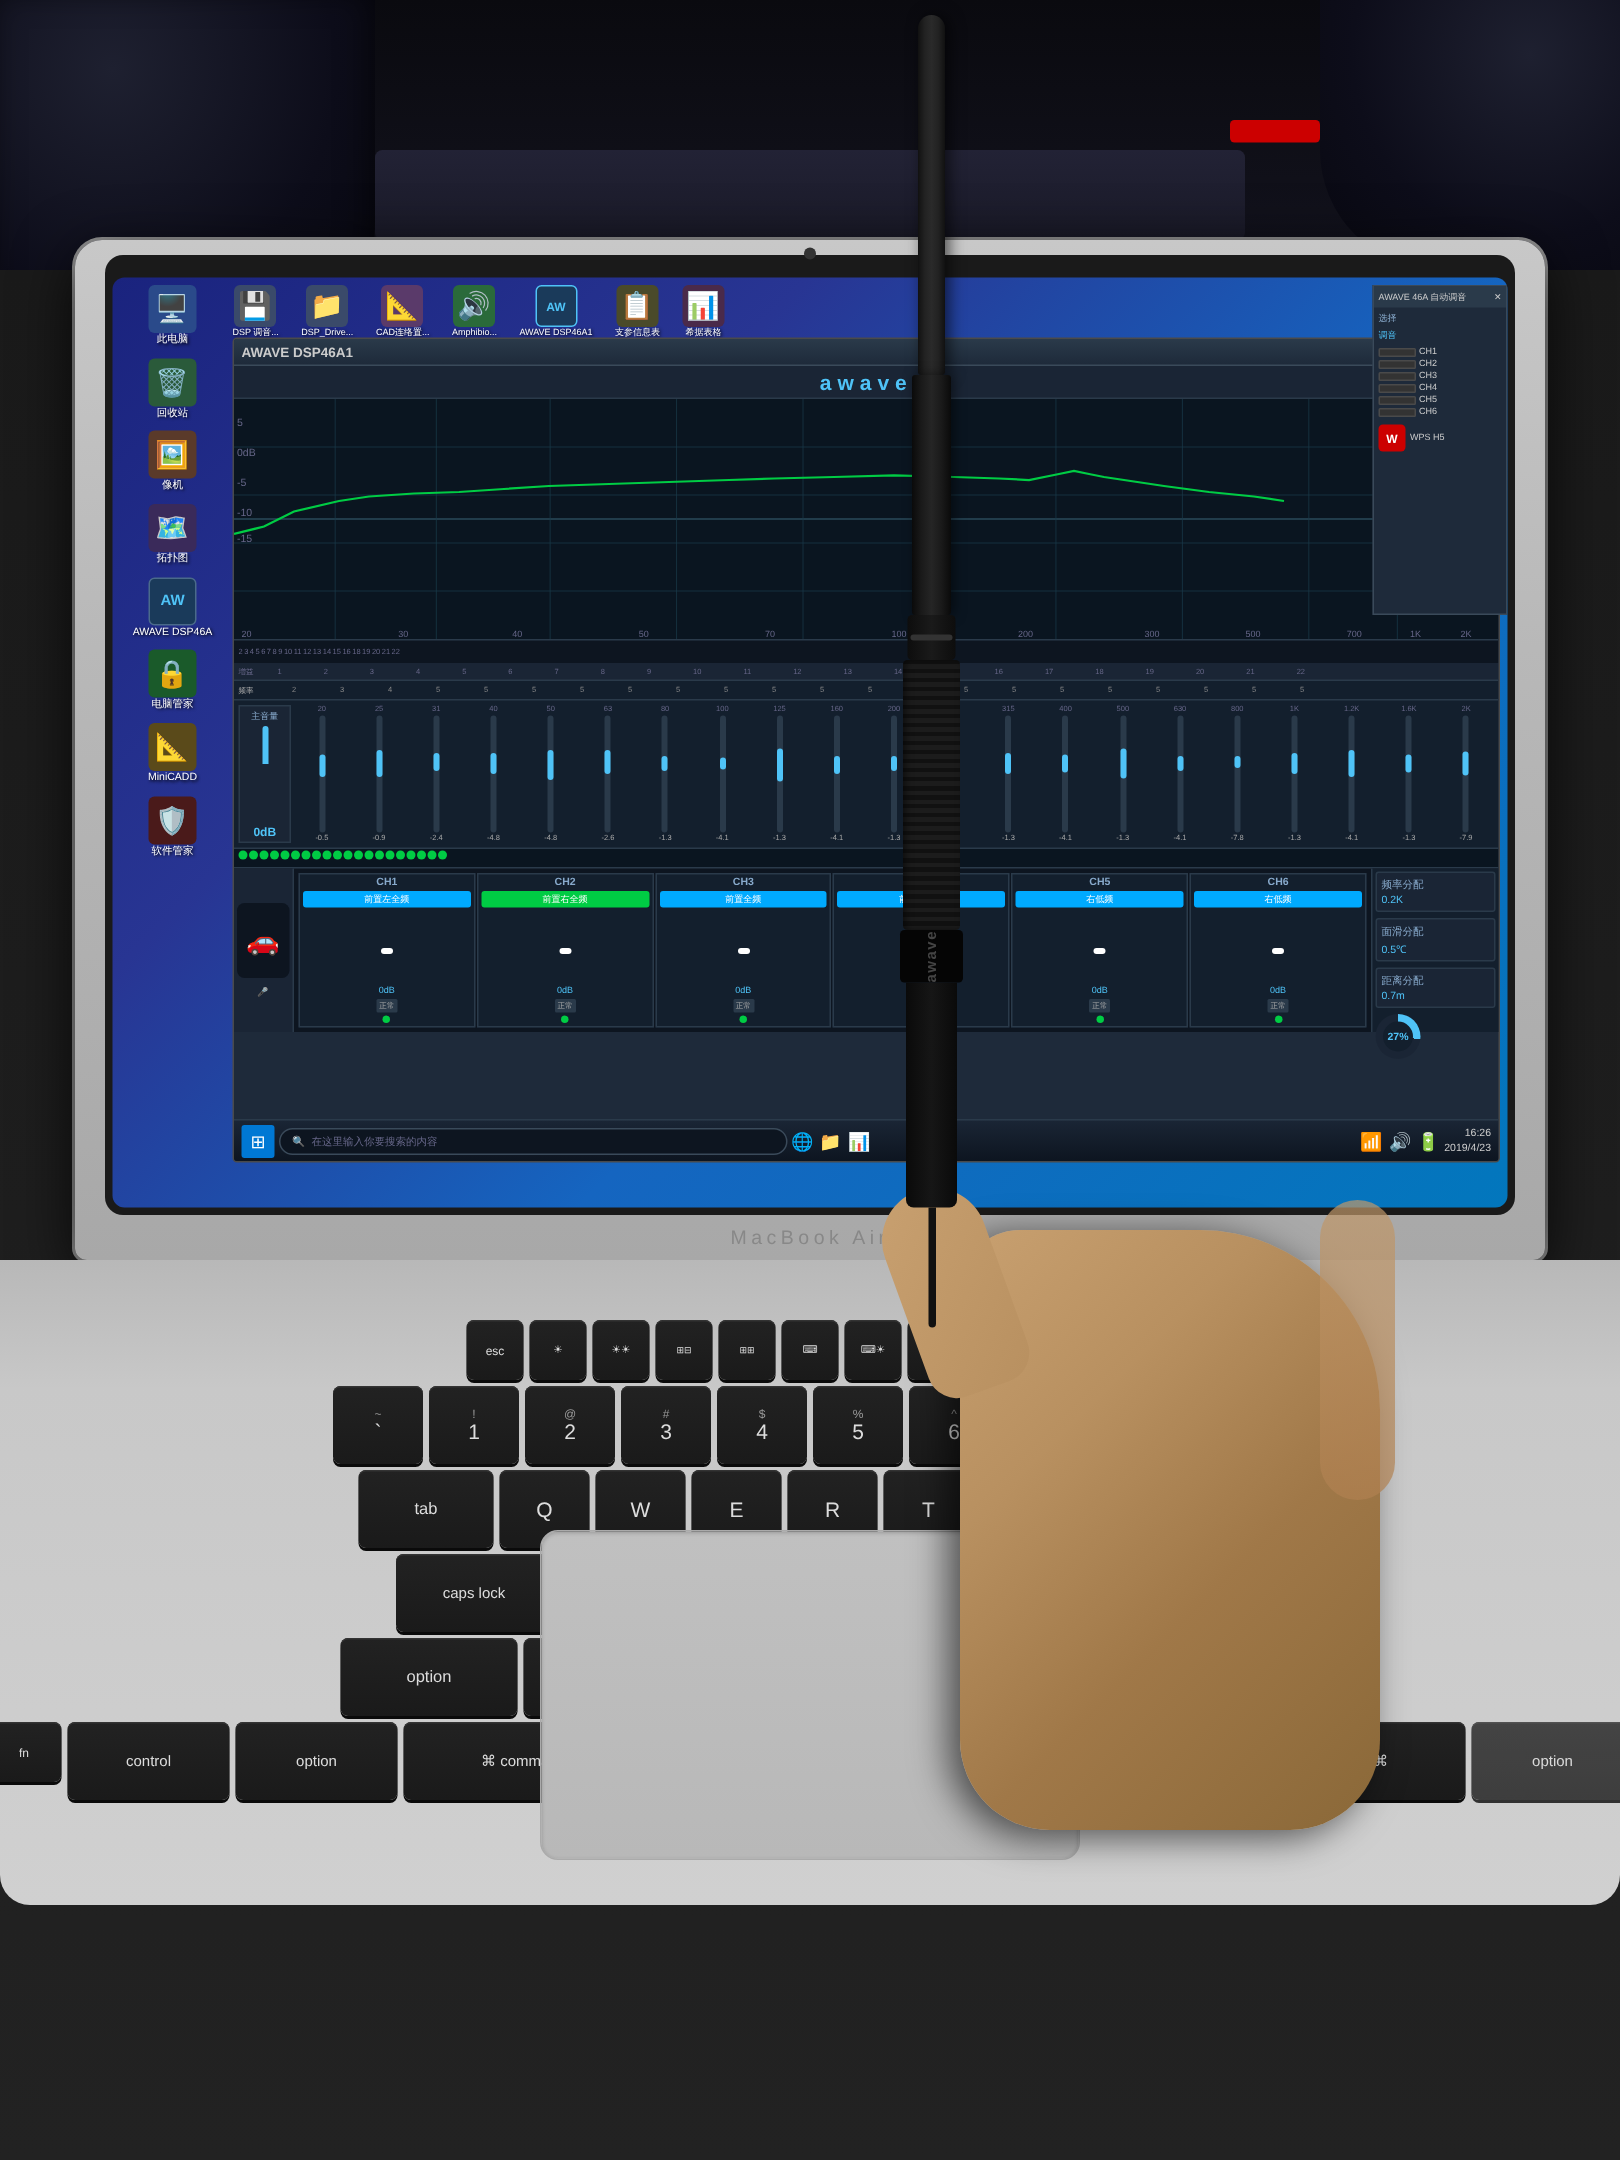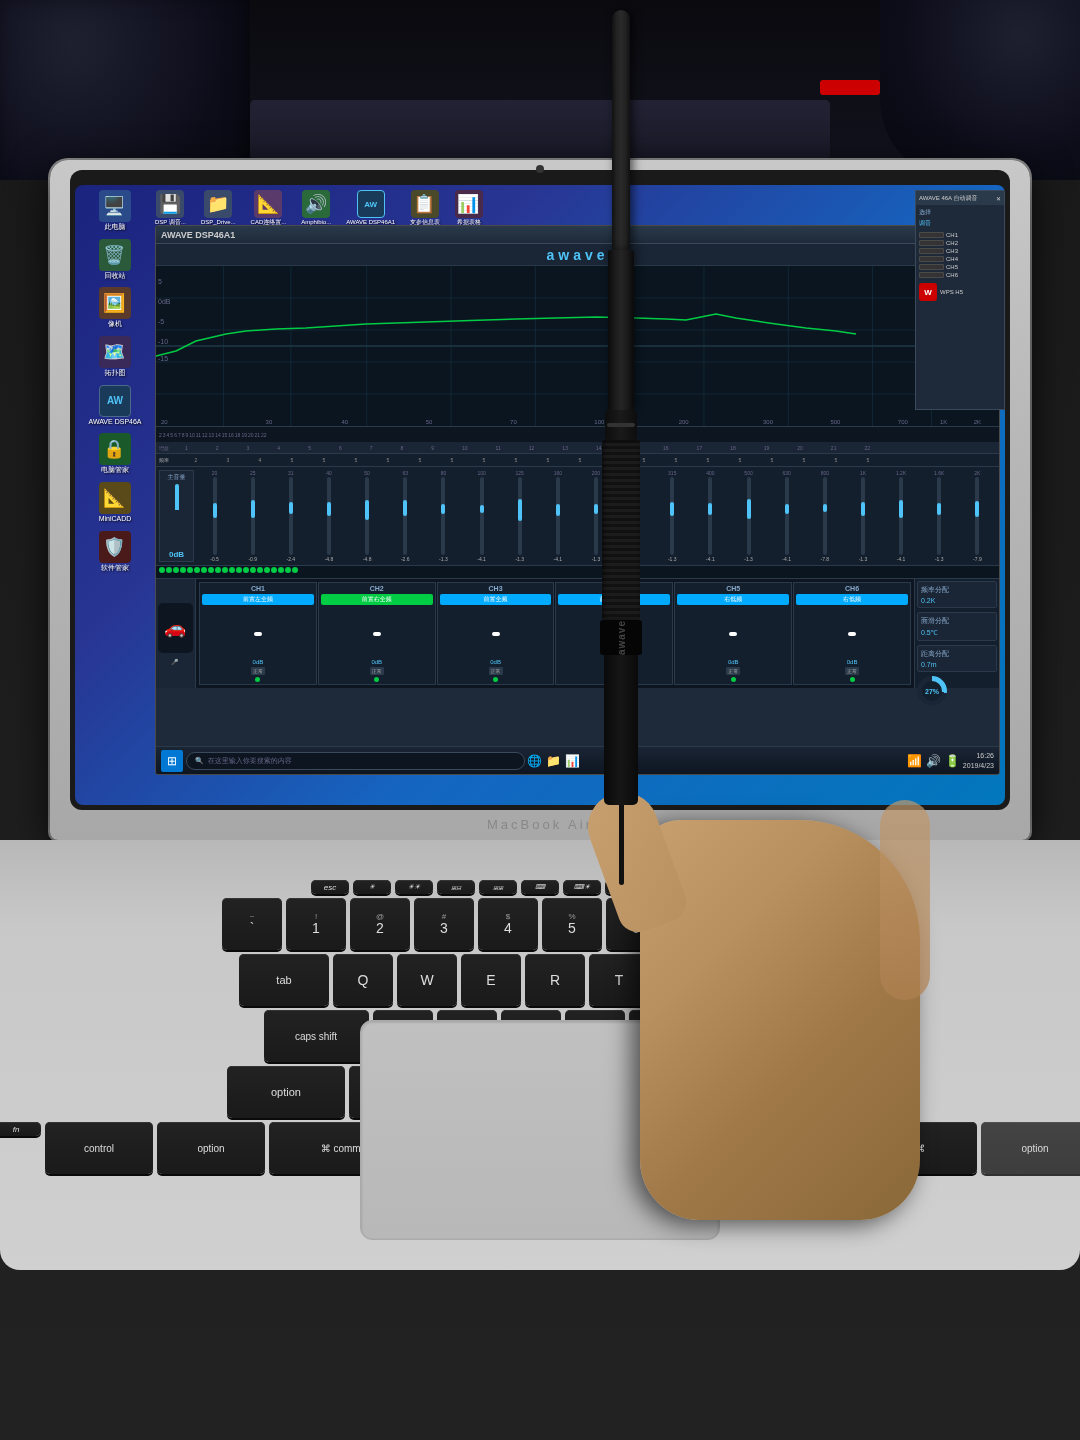--- a/index.html
+++ b/index.html
@@ -476,21 +476,21 @@
       flex-direction: column;
       align-items: center;
       justify-content: center;
       color: #ddd;
       font-family: 'Helvetica Neue', Arial, sans-serif;
       box-shadow: 0 2px 0 #0a0a0a, inset 0 1px 0 #333;
       cursor: pointer;
       flex-shrink: 0;
     }
 
-    .key-fn { width: 38px; height: 14px; font-size: 8px; font-style: italic; }
+    .key-fn { width: 38px; height: 40px; font-size: 8px; }
     .key-normal { width: 60px; height: 52px; font-size: 14px; font-weight: 500; }
     .key-wider { width: 108px; height: 52px; font-size: 11px; }
     .key-widest { width: 160px; height: 52px; font-size: 11px; }
     .key-space { width: 380px; height: 52px; }
     .key-shift-l { width: 118px; height: 52px; font-size: 11px; }
     .key-tab { width: 90px; height: 52px; font-size: 11px; }
     .key-caps { width: 105px; height: 52px; font-size: 11px; }
     .key-comma { width: 56px; height: 52px; font-size: 14px; }
 
     .key-sub {
@@ -1288,21 +1288,21 @@
       <div class="key key-normal">E</div>
       <div class="key key-normal">R</div>
       <div class="key key-normal">T</div>
       <div class="key key-normal">Y</div>
       <div class="key key-normal">U</div>
       <div class="key key-normal" style="opacity:0.7;">I</div>
     </div>
 
     <div class="keyboard-row">
       <div class="key key-caps">
-          <span style="font-size:10px;">caps shift</span>
+          <span style="font-size:10px;">caps lock</span>
         </div>
       <div class="key key-normal">A</div>
       <div class="key key-normal">S</div>
       <div class="key key-normal">D</div>
       <div class="key key-normal">F</div>
       <div class="key key-normal">G</div>
       <div class="key key-normal">H</div>
       <div class="key key-normal">J</div>
     </div>
 

